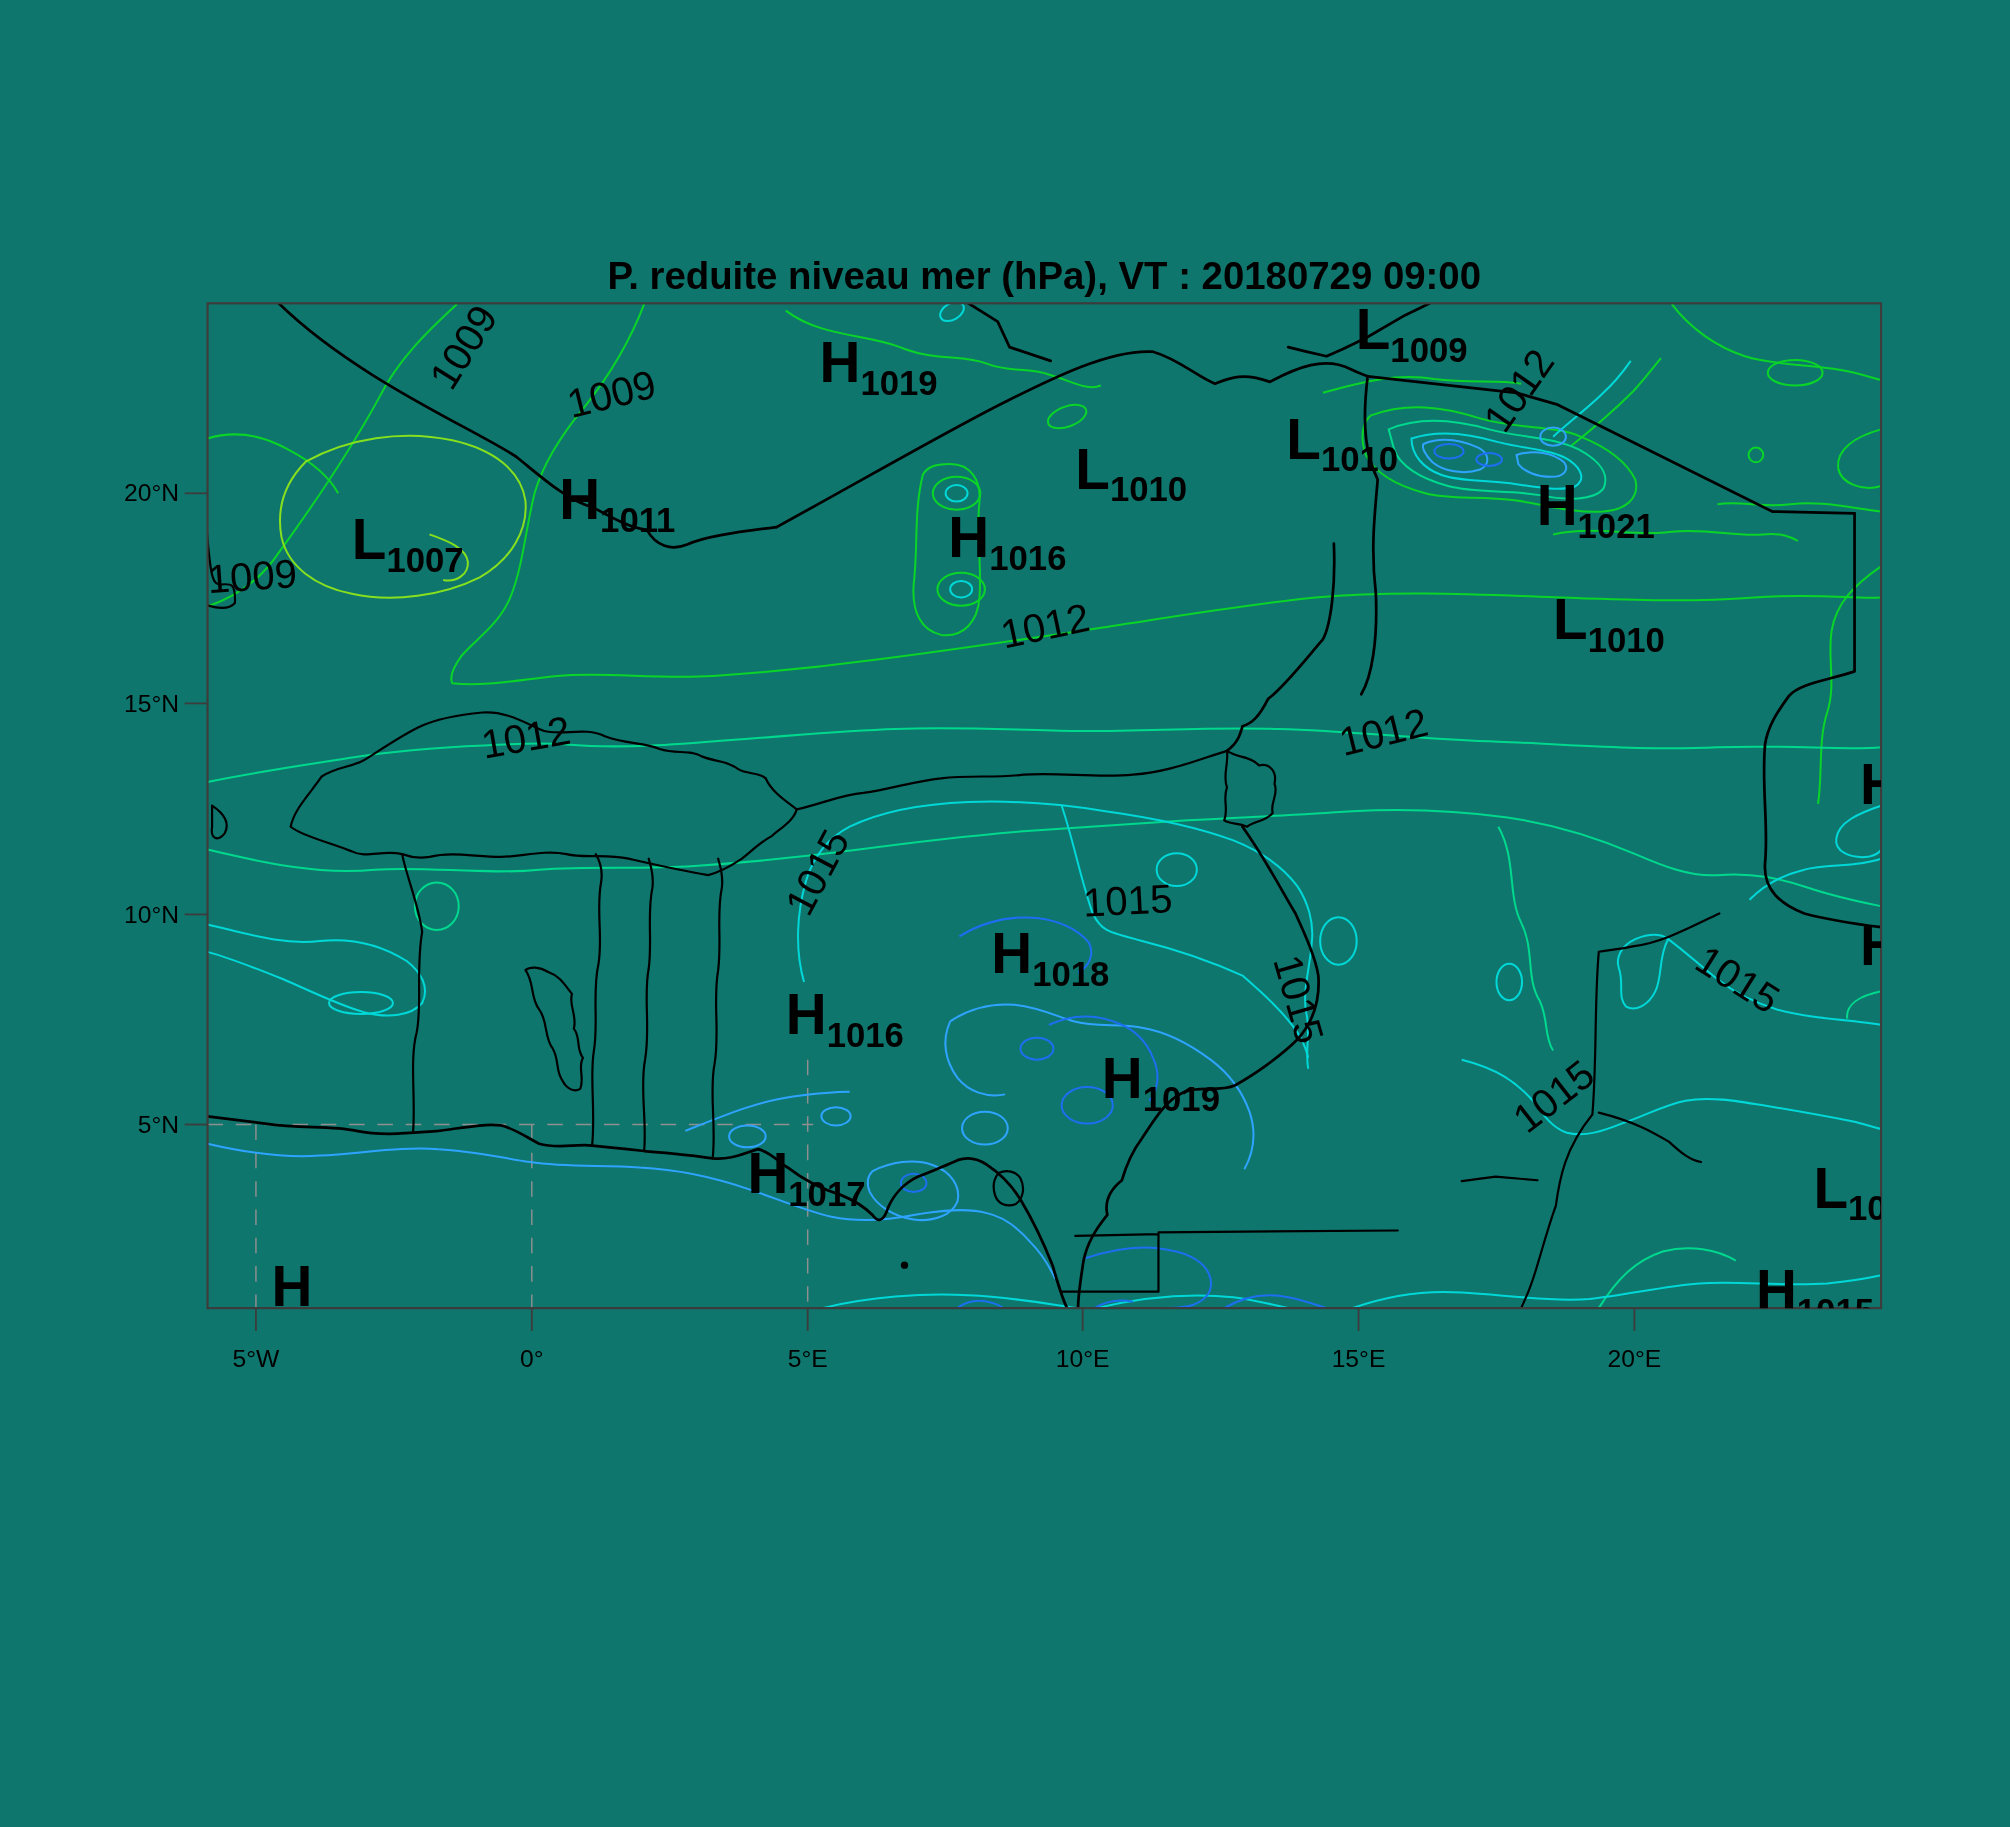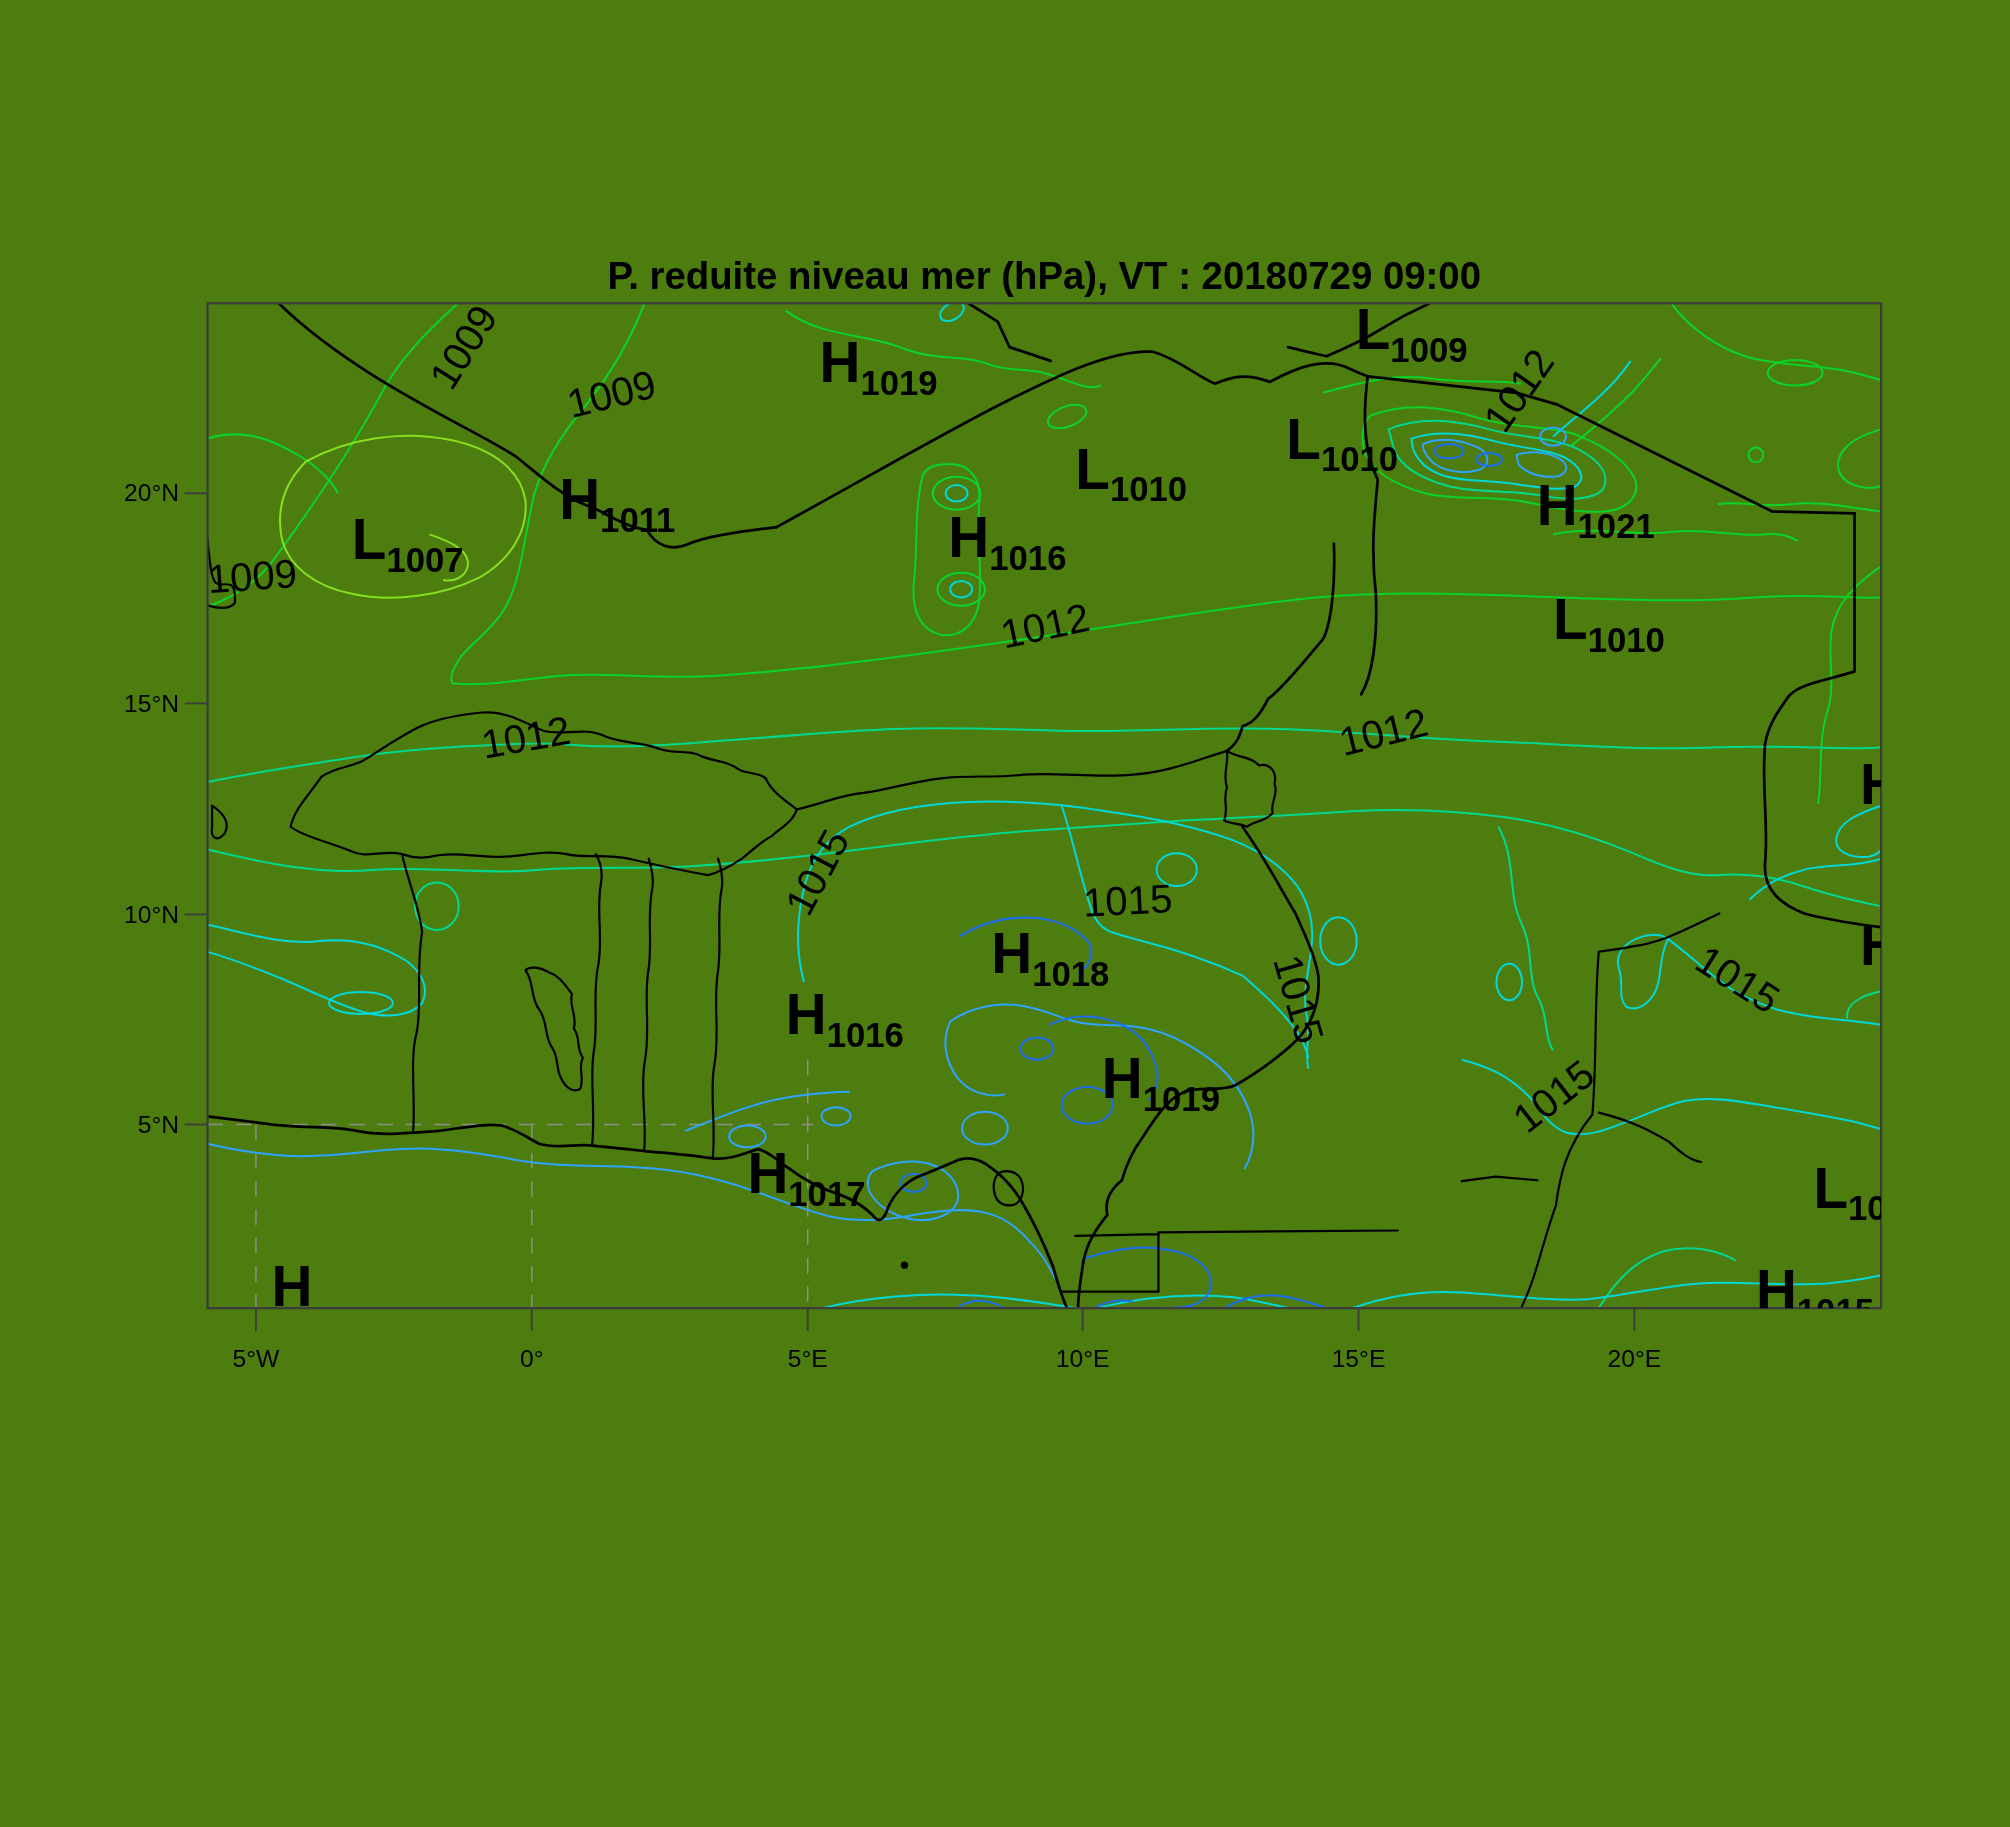--- a/index.html
+++ b/index.html
@@ -1,16 +1,16 @@
 <!DOCTYPE html>
 <html style="--green: #0ad428; --yellow_green: #86e01e; --spring: #00d88e; --cyan: #00d8d8; --sky: #2fa4ff; --blue: #1c6ff0; --border: #000000; --frame: #3c3c3c; --grid: #8f8f8f;font-size:14.6px"><head>
 <meta charset="utf-8">
 <style>
   html,body{margin:0;padding:0;background:#fff;}
-  .stage{width:2010px;height:1827px;background:#4d7c0f;position:relative;font-family:"Liberation Sans",sans-serif;}
+  .stage{width:2010px;height:1827px;background:#0f766e;position:relative;font-family:"Liberation Sans",sans-serif;}
   svg{display:block}
   .frame{fill:none;stroke:#3c3c3c;stroke-width:2.4}
   .grid{stroke:#8f8f8f;stroke-width:1.6;stroke-dasharray:17 14;fill:none}
   .tick{stroke:#3c3c3c;stroke-width:2}
   .axlab{font-size:27px;fill:#000;}
   .title{font-size:42px;font-weight:bold;fill:#000;}
   .pc{font-size:62px;font-weight:bold;fill:#000;}
   .pc .sub{font-size:38px;}
   .cl{font-size:44px;fill:#000;}
   .bk{fill:none;stroke:#000;stroke-width:3;stroke-linejoin:round;stroke-linecap:round}

